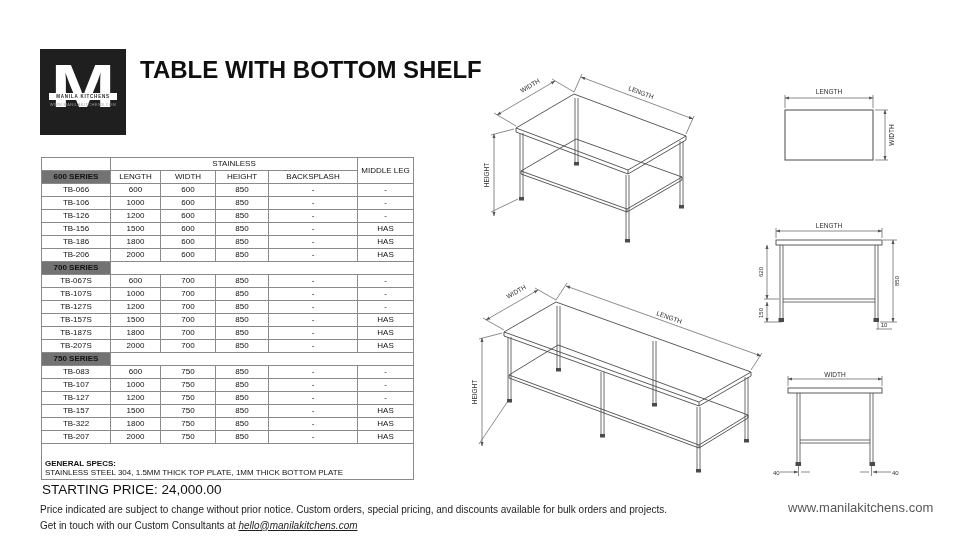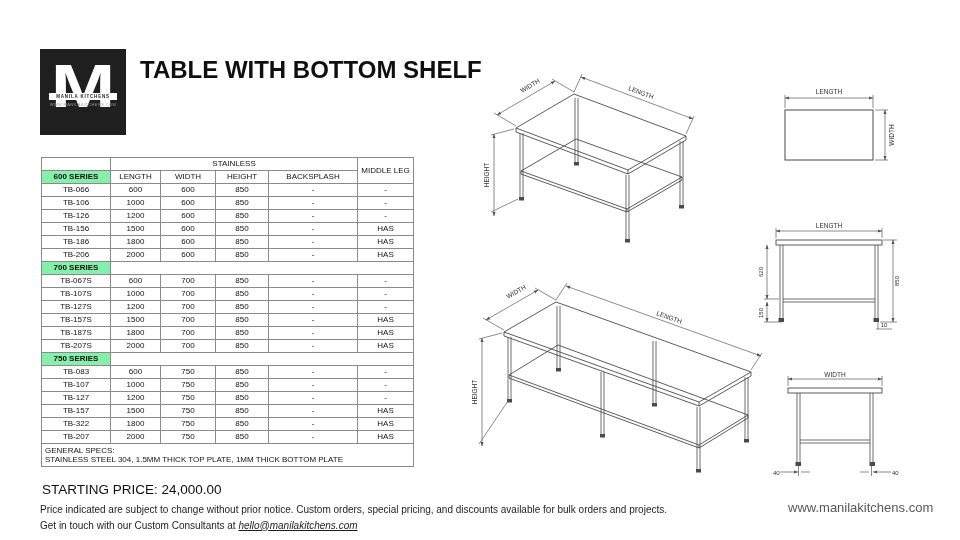--- a/index.html
+++ b/index.html
@@ -14,24 +14,24 @@
            font-size:4.5px;font-weight:bold;letter-spacing:.8px;line-height:6px;}
   .logo .url-text{position:absolute;left:0;right:0;top:53px;text-align:center;color:#9a9a9a;
            font-size:4px;letter-spacing:.4px;line-height:6px;}
   
   .title{position:absolute;left:140px;top:55px;font-size:24px;line-height:30px;font-weight:bold;color:#0f0f0f;}
   
   .spec{position:absolute;left:41px;top:157px;}
   table.spec-table{border-collapse:collapse;table-layout:fixed;width:372px;font-size:8px;color:#111;}
   .spec-table th,.spec-table td{border:1px solid #8a8a8a;height:12px;padding:0;text-align:center;
            vertical-align:middle;font-weight:normal;line-height:1.15;overflow:hidden;white-space:nowrap;}
-  .spec-table .series-cell{background:#86efac;font-weight:bold;}
+  .spec-table .series-cell{background:#737373;font-weight:bold;}
   .spec-table th.mid{white-space:normal;line-height:1.2;}
   .spec-table .specs-cell{text-align:left;padding:2px 3px;white-space:normal;height:auto;}
-  .spec-table .specs-cell .b{font-weight:normal;display:block;}
+  .spec-table .specs-cell .b{font-weight:bold;display:block;margin-top:13px;}
   
   .price{position:absolute;left:42px;top:482px;font-size:13.5px;color:#0f0f0f;}
   .price .lbl{font-weight:normal;}
   .fineprint{position:absolute;left:40px;top:502px;width:710px;font-size:10px;line-height:15.5px;color:#1d1d1d;}
   .fineprint a{color:#1d1d1d;text-decoration:underline;cursor:pointer;font-style:italic;}
   .website{position:absolute;left:788px;top:500px;font-size:13px;color:#585858;}
   
   .drw{position:absolute;}
   .drw svg{display:block;}
   .drw text{font-family:"Liberation Sans",sans-serif;fill:#2e2e2e;}

